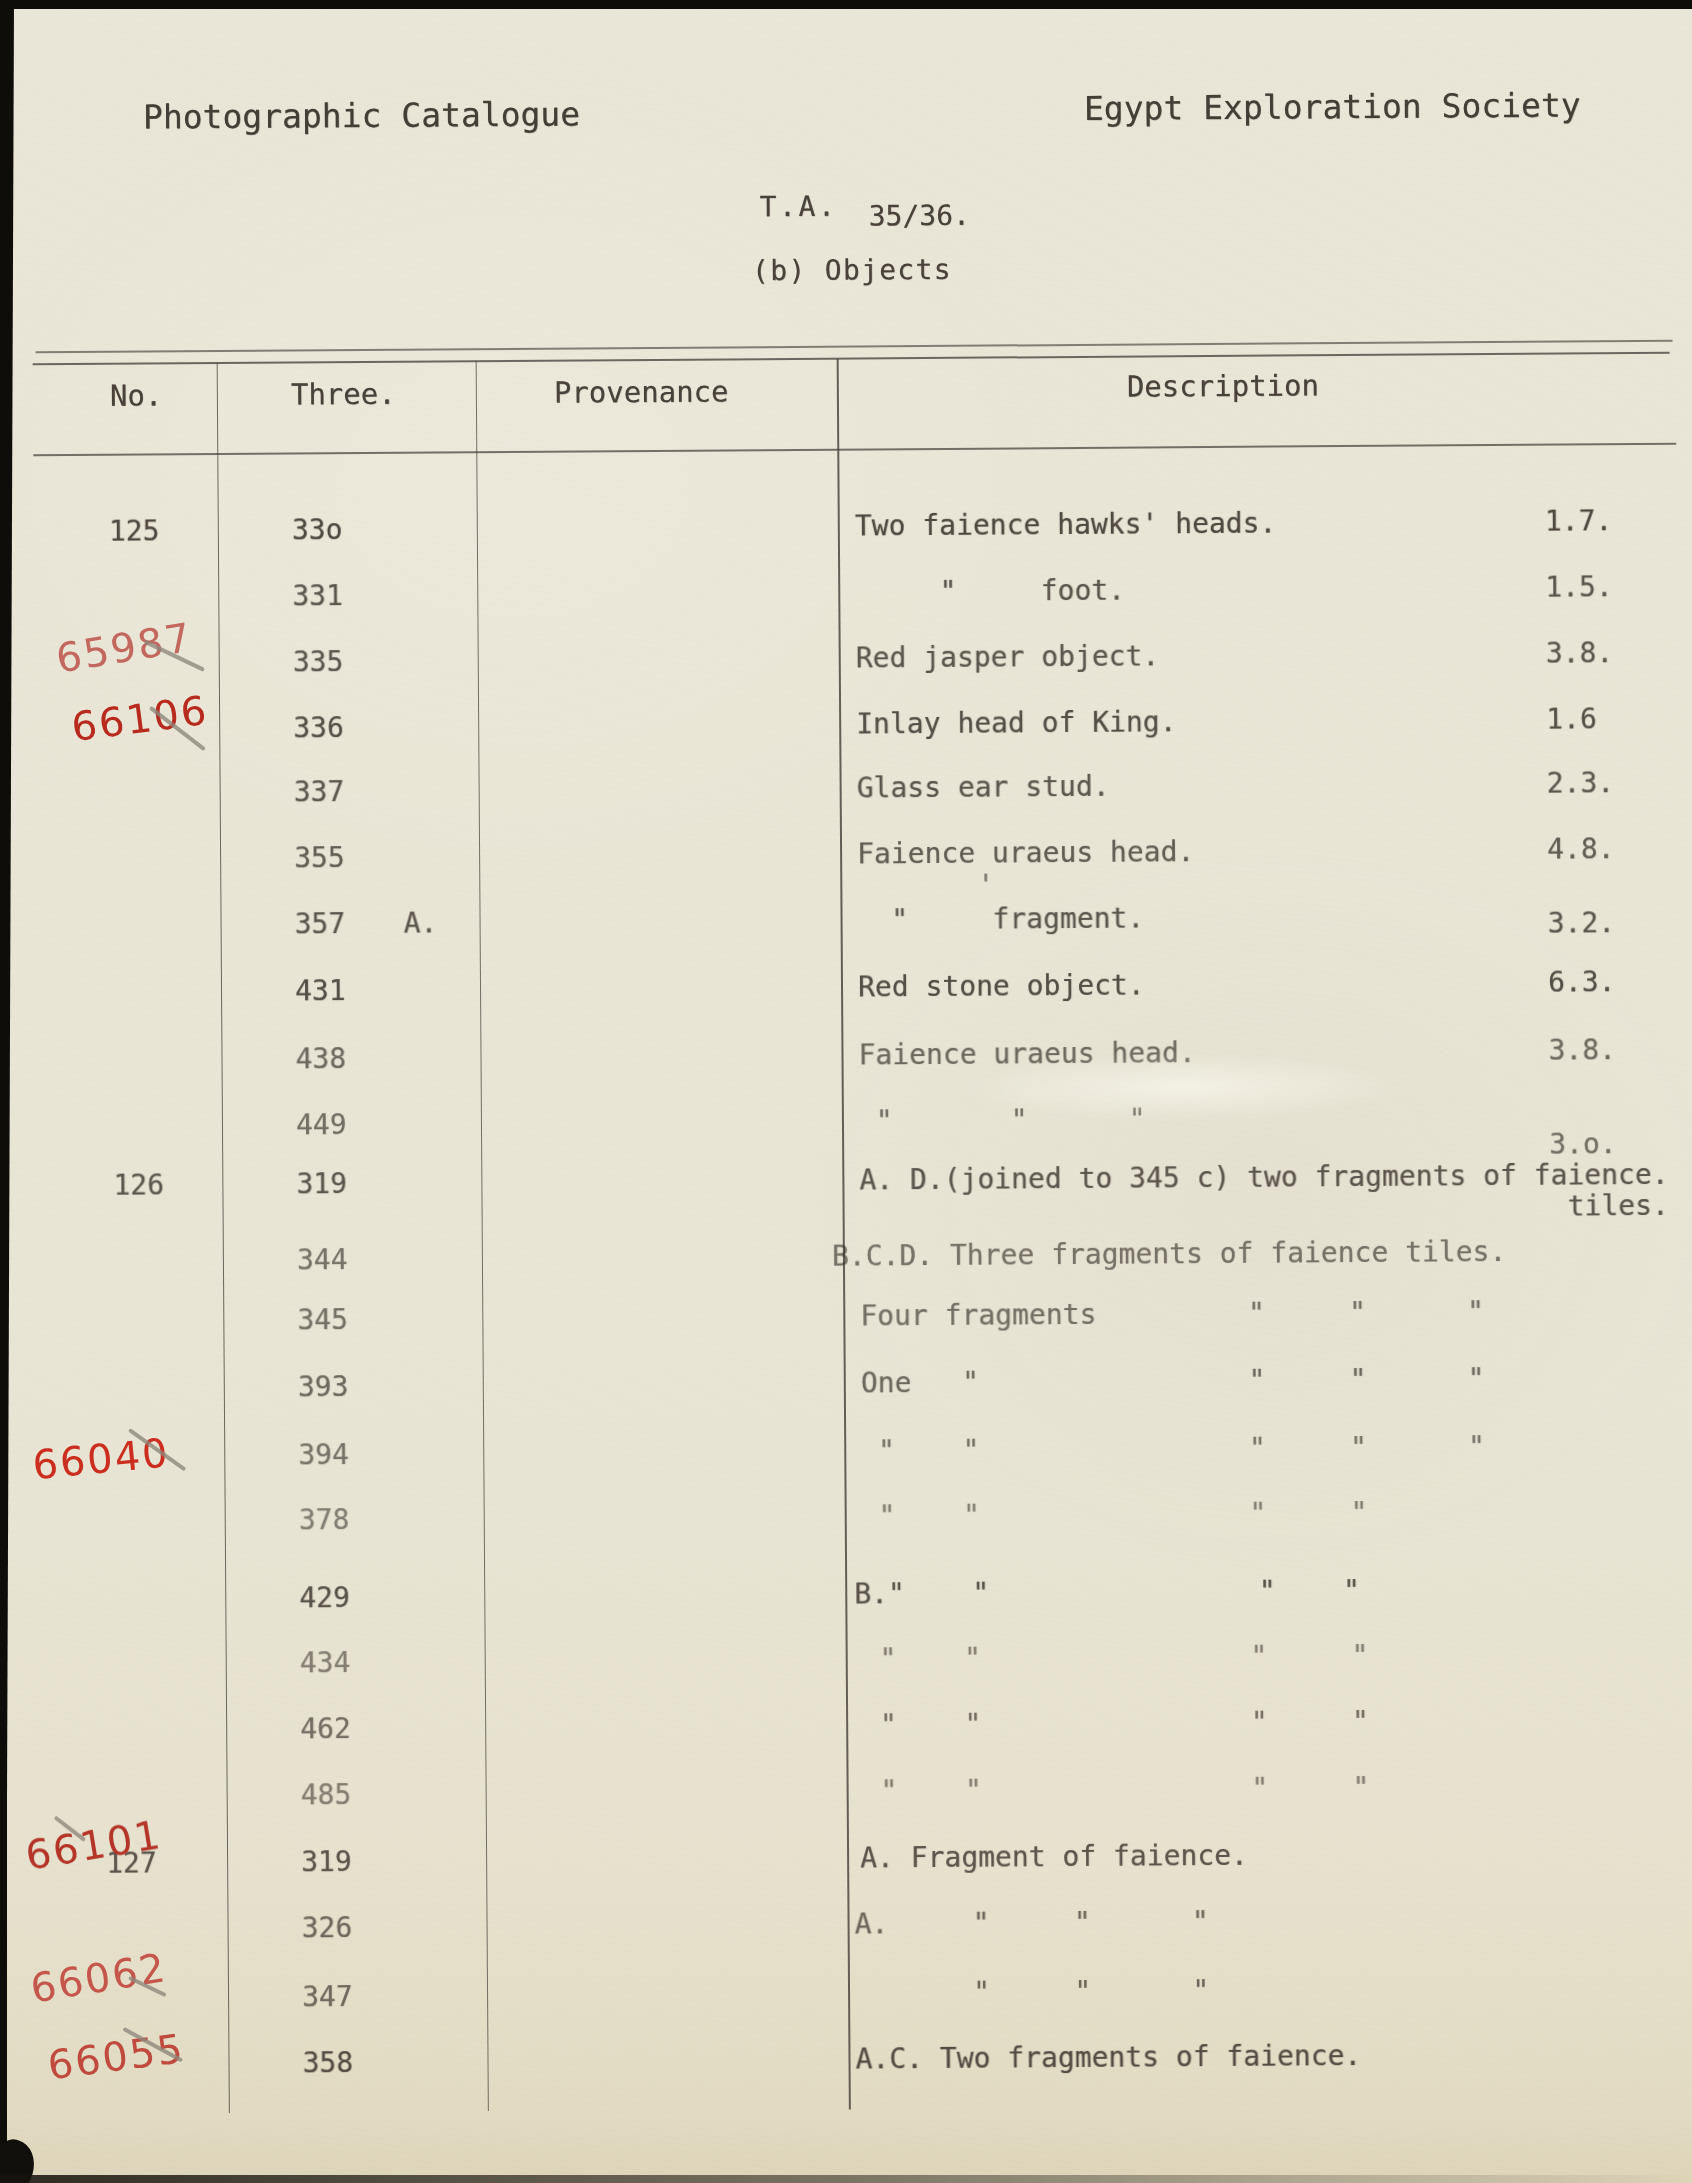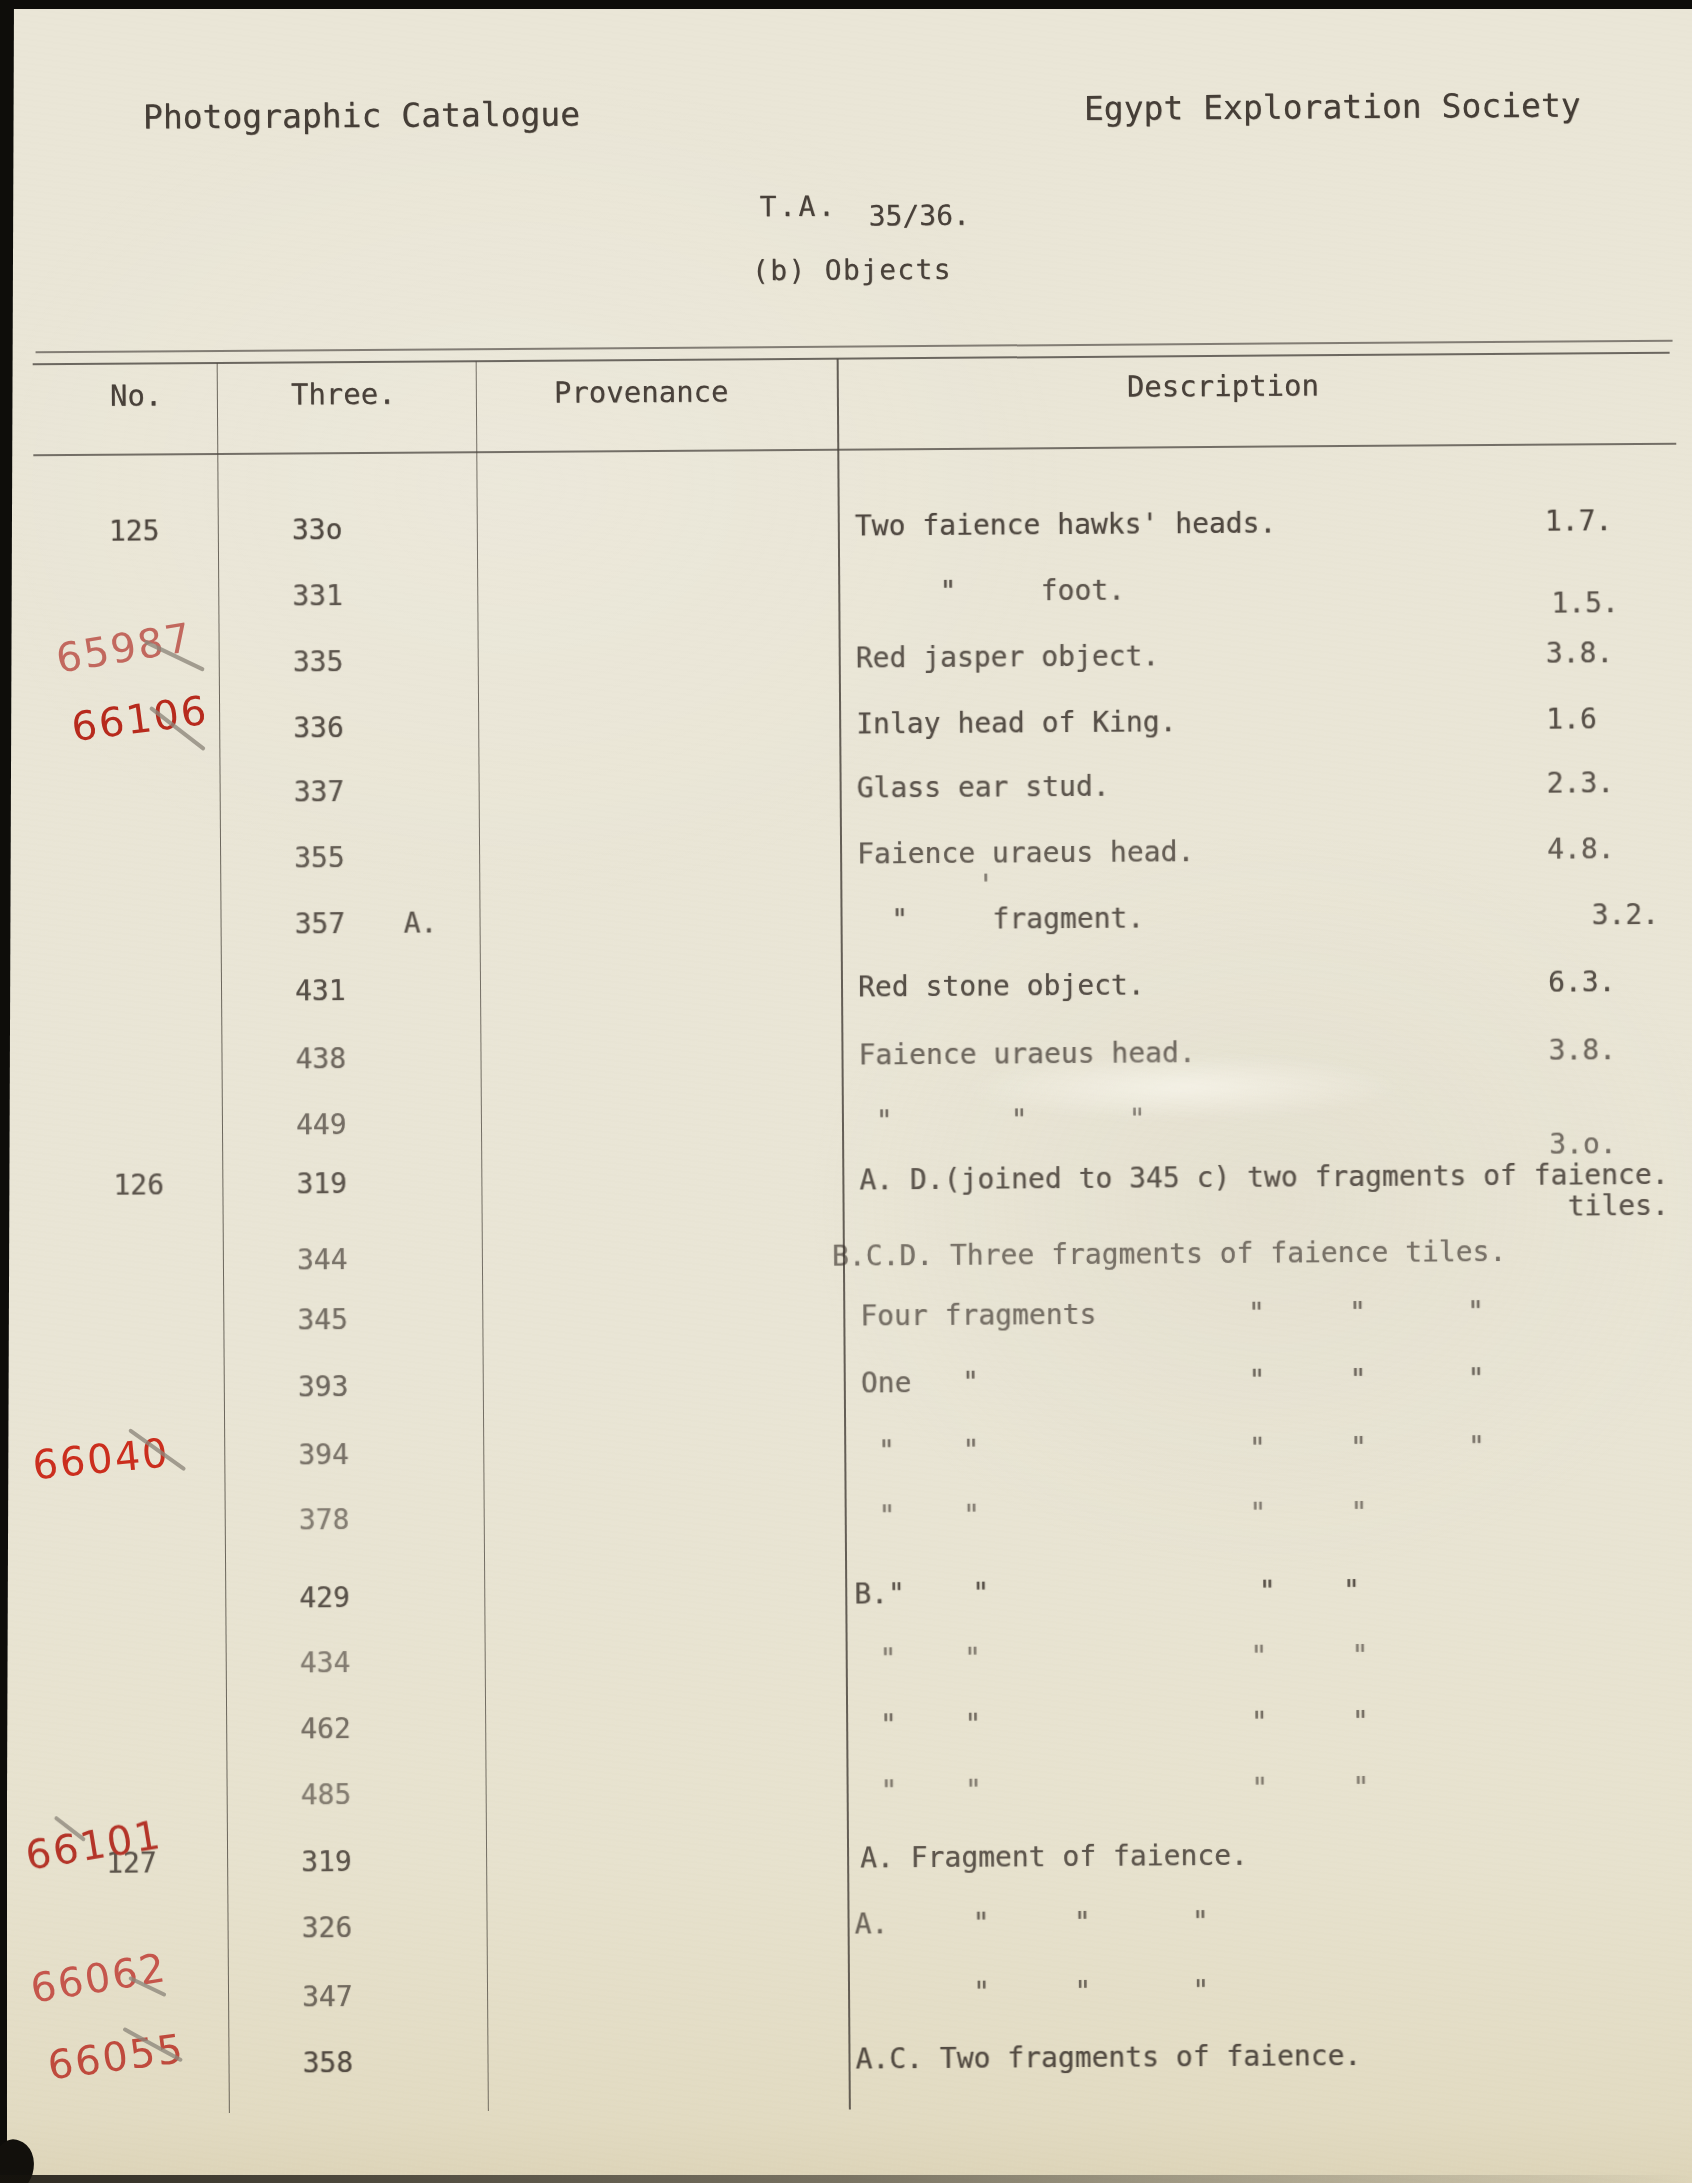--- a/index.html
+++ b/index.html
@@ -65,21 +65,21 @@
     <div id="rows">
         <div style="position: absolute; left: 0px; top: 510px; width: 100%; opacity: 0.88;">
           <div class="typed" style="left: 112px; top: 0px;">125</div>
           <div class="typed" style="left: 295px; top: 0px;">33o</div>
           <div class="typed" style="left: 858px; top: 0px;">Two faience hawks' heads.</div>
           <div class="typed" style="left: 1548px; top: 0px;">1.7.</div>
         </div>
         <div style="position: absolute; left: 0px; top: 576px; width: 100%; opacity: 0.8;">
           <div class="typed" style="left: 295px; top: 0px;">331</div>
           <div class="typed" style="left: 858px; top: 0px;">     "     foot.</div>
-          <div class="typed" style="left: 1548px; top: 16px; margin-left: 6px;">1.5.</div>
+          <div class="typed" style="left: 1548px; top: 0px;">1.5.</div>
         </div>
         <div style="position: absolute; left: 0px; top: 642px; width: 100%; opacity: 0.8;">
           <div class="typed" style="left: 295px; top: 0px;">335</div>
           <div class="typed" style="left: 858px; top: 0px;">Red jasper object.</div>
           <div class="typed" style="left: 1548px; top: 0px;">3.8.</div>
         </div>
         <div style="position: absolute; left: 0px; top: 708px; width: 100%; opacity: 0.84;">
           <div class="typed" style="left: 295px; top: 0px;">336</div>
           <div class="typed" style="left: 858px; top: 0px;">Inlay head of King.</div>
           <div class="typed" style="left: 1548px; top: 0px;">1.6</div>
@@ -91,21 +91,21 @@
         </div>
         <div style="position: absolute; left: 0px; top: 838px; width: 100%; opacity: 0.76;">
           <div class="typed" style="left: 295px; top: 0px;">355</div>
           <div class="typed" style="left: 858px; top: 0px;">Faience uraeus head.</div>
           <div class="typed" style="left: 1548px; top: 0px;">4.8.</div>
         </div>
         <div style="position: absolute; left: 0px; top: 904px; width: 100%; opacity: 0.8;">
           <div class="typed" style="left: 295px; top: 0px;">357</div>
           <div class="typed" style="left: 404px; top: 0px;">A.</div>
           <div class="typed" style="left: 858px; top: 0px;">  "     fragment.</div>
-          <div class="typed" style="left: 1548px; top: 0px; margin-left: 44px;">3.2.</div>
+          <div class="typed" style="left: 1548px; top: 8px;">3.2.</div>
         </div>
         <div style="position: absolute; left: 0px; top: 971px; width: 100%; opacity: 0.84;">
           <div class="typed" style="left: 295px; top: 0px;">431</div>
           <div class="typed" style="left: 858px; top: 0px;">Red stone object.</div>
           <div class="typed" style="left: 1548px; top: 0px;">6.3.</div>
         </div>
         <div style="position: absolute; left: 0px; top: 1039px; width: 100%; opacity: 0.7;">
           <div class="typed" style="left: 295px; top: 0px;">438</div>
           <div class="typed" style="left: 858px; top: 0px;">Faience uraeus head.</div>
           <div class="typed" style="left: 1548px; top: 0px;">3.8.</div>

